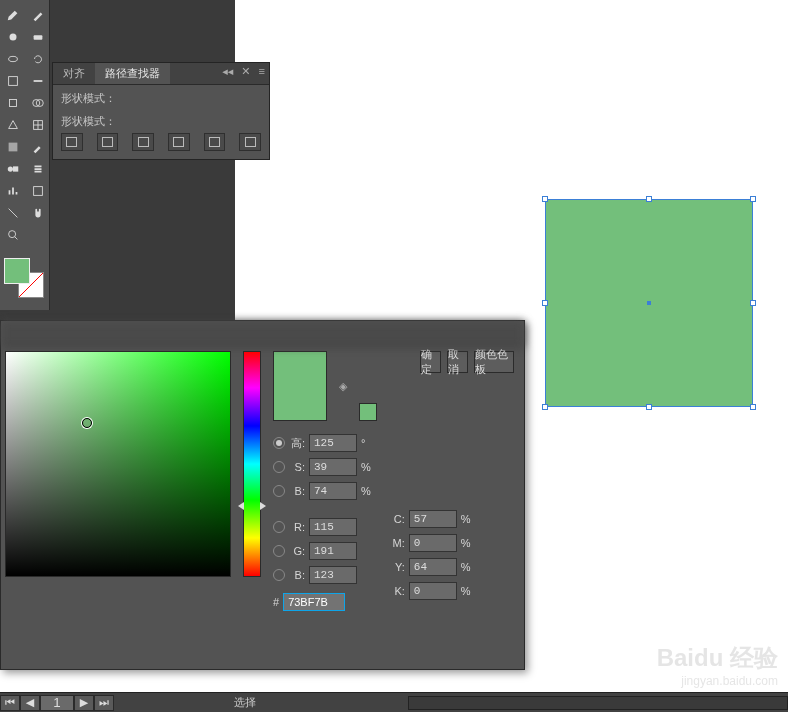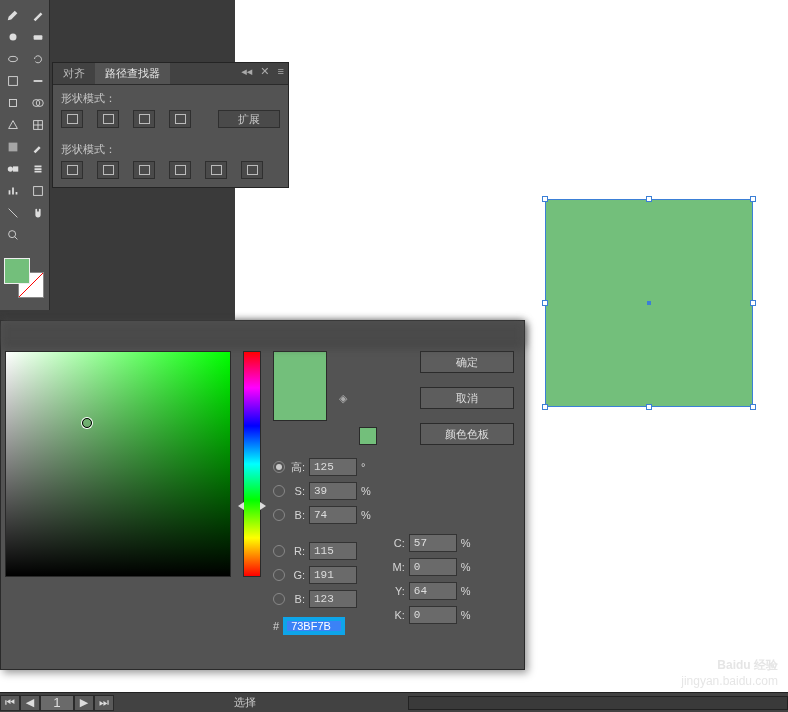--- a/index.html
+++ b/index.html
@@ -48,21 +48,21 @@
     .swatch-back {
       position: absolute; left: 14px; top: 14px; width: 26px; height: 26px;
       background: linear-gradient(135deg, #fff 0% 49%, red 49% 51%, #fff 51% 100%);
       border: 1px solid #888;
     }
 
     
     .pathfinder {
       position: absolute;
       left: 52px; top: 62px;
-      width: 237px;
+      width: 218px;
       background: #535353;
       border: 1px solid #242424;
       color: #c8c8c8;
     }
     .pathfinder .tabs {
       display: flex; align-items: center;
       height: 22px; border-bottom: 1px solid #2a2a2a;
       background: #424242;
     }
     .pathfinder .tab {
@@ -167,21 +167,21 @@
     .preview-row { display: flex; gap: 12px; align-items:flex-start; }
     .preview {
       width: 54px; height: 70px; background: #73BF7B;
       border: 1px solid #2a2a2a;
     }
     .preview-small {
       width: 18px; height: 18px; background: #73BF7B; border:1px solid #2a2a2a;
       align-self: flex-end;
     }
     .cube-icon{align-self:center;color:#aaa}
-    .btns { display: flex; flex-direction: column; gap: 14px; margin-left: auto; width: 94px;}
+    .btns { display: flex; flex-direction: row; gap: 6px; margin-left: auto; width: 94px;}
     .cp-btn {
       height: 22px; background: #5d5d5d; border: 1px solid #2b2b2b;
       color: #ddd; display:flex; align-items:center; justify-content:center;
       cursor: pointer;
     }
     .inputs { margin-top: 12px; display: flex; gap: 18px; }
     .inputs .col { display: flex; flex-direction: column; gap: 4px; }
     .fld-row { display: flex; align-items: center; gap: 4px; height: 20px; }
     .radio {
       width: 12px; height: 12px; border-radius: 50%;
@@ -190,22 +190,22 @@
     .radio.on::after{content:"";width:6px;height:6px;border-radius:50%;background:#ccc}
     .fld-label { width: 16px; text-align: right; }
     .fld-input {
       width: 48px; height: 18px; background: #6a6a6a;
       border: 1px solid #333; color: #ddd; padding: 0 4px;
       font-size: 11px;
       font-family: Liberation Mono, monospace;
     }
     .hex-row{display:flex;align-items:center;gap:4px;margin-top:4px}
     .hex-input{
-      width: 62px; height: 18px; background: #3b82f6;
-      border: 4px solid #0ea5e9; color: #fff; padding: 0 4px;
+      width: 62px; height: 18px; background: #737373;
+      border: 1px solid #0ea5e9; color: #fff; padding: 0 4px;
       font-size: 11px; font-family: inherit;
     }
     .cp-footer{
       padding: 6px 4px; display:flex; align-items:center; gap:6px;
     }
     .chk{width:12px;height:12px;border:1px solid #888;background:#5a5a5a}
 
     
     .bottom-bar {
       position: absolute; left: 0; bottom: 0;
@@ -219,21 +219,21 @@
     .status-text{margin-left:120px}
     .scroll-track{margin-left:auto;width:380px;height:14px;background:#3a3a3a;border:1px solid #222}
     
     
     .watermark {
       position: absolute; right: 10px; bottom: 24px;
       color: rgba(180,180,180,.35);
       font-size: 12px; text-align: right;
       pointer-events: none;
     }
-    .watermark .brand{font-size:12px;font-weight:bold}
+    .watermark .brand{font-size:24px;font-weight:bold}
   </style>
 </head>
 <body>
 
 <div class="left-panel"></div>
 
 <div class="toolbar">
   <div class="tool">
       <svg viewBox="0 0 16 16">
         <path d="M2 14l4-1 7-7-3-3-7 7z" fill="#ddd"></path>
@@ -353,35 +353,20 @@
   <div class="tabs">
     <div class="tab">对齐</div>
     <div class="tab active">路径查找器</div>
     <div class="ctl">
       <span>◂◂</span>
       <span>✕</span>
       <span>≡</span>
     </div>
   </div>
   <div class="pf-section-label">形状模式：</div>
-  <div class="pf-row">
-    <div class="pf-icon">
-        <div class="pf-iconfill"></div>
-      </div>
-    <div class="pf-icon">
-        <div class="pf-iconfill"></div>
-      </div>
-    <div class="pf-icon">
-        <div class="pf-iconfill"></div>
-      </div>
-    <div class="pf-icon">
-        <div class="pf-iconfill"></div>
-      </div>
-    <div class="pf-expand">扩展</div>
-  </div>
   <div class="pf-section-label">形状模式：</div>
   <div class="pf-row">
     <div class="pf-icon">
         <div class="pf-iconfill"></div>
       </div>
     <div class="pf-icon">
         <div class="pf-iconfill"></div>
       </div>
     <div class="pf-icon">
         <div class="pf-iconfill"></div>

